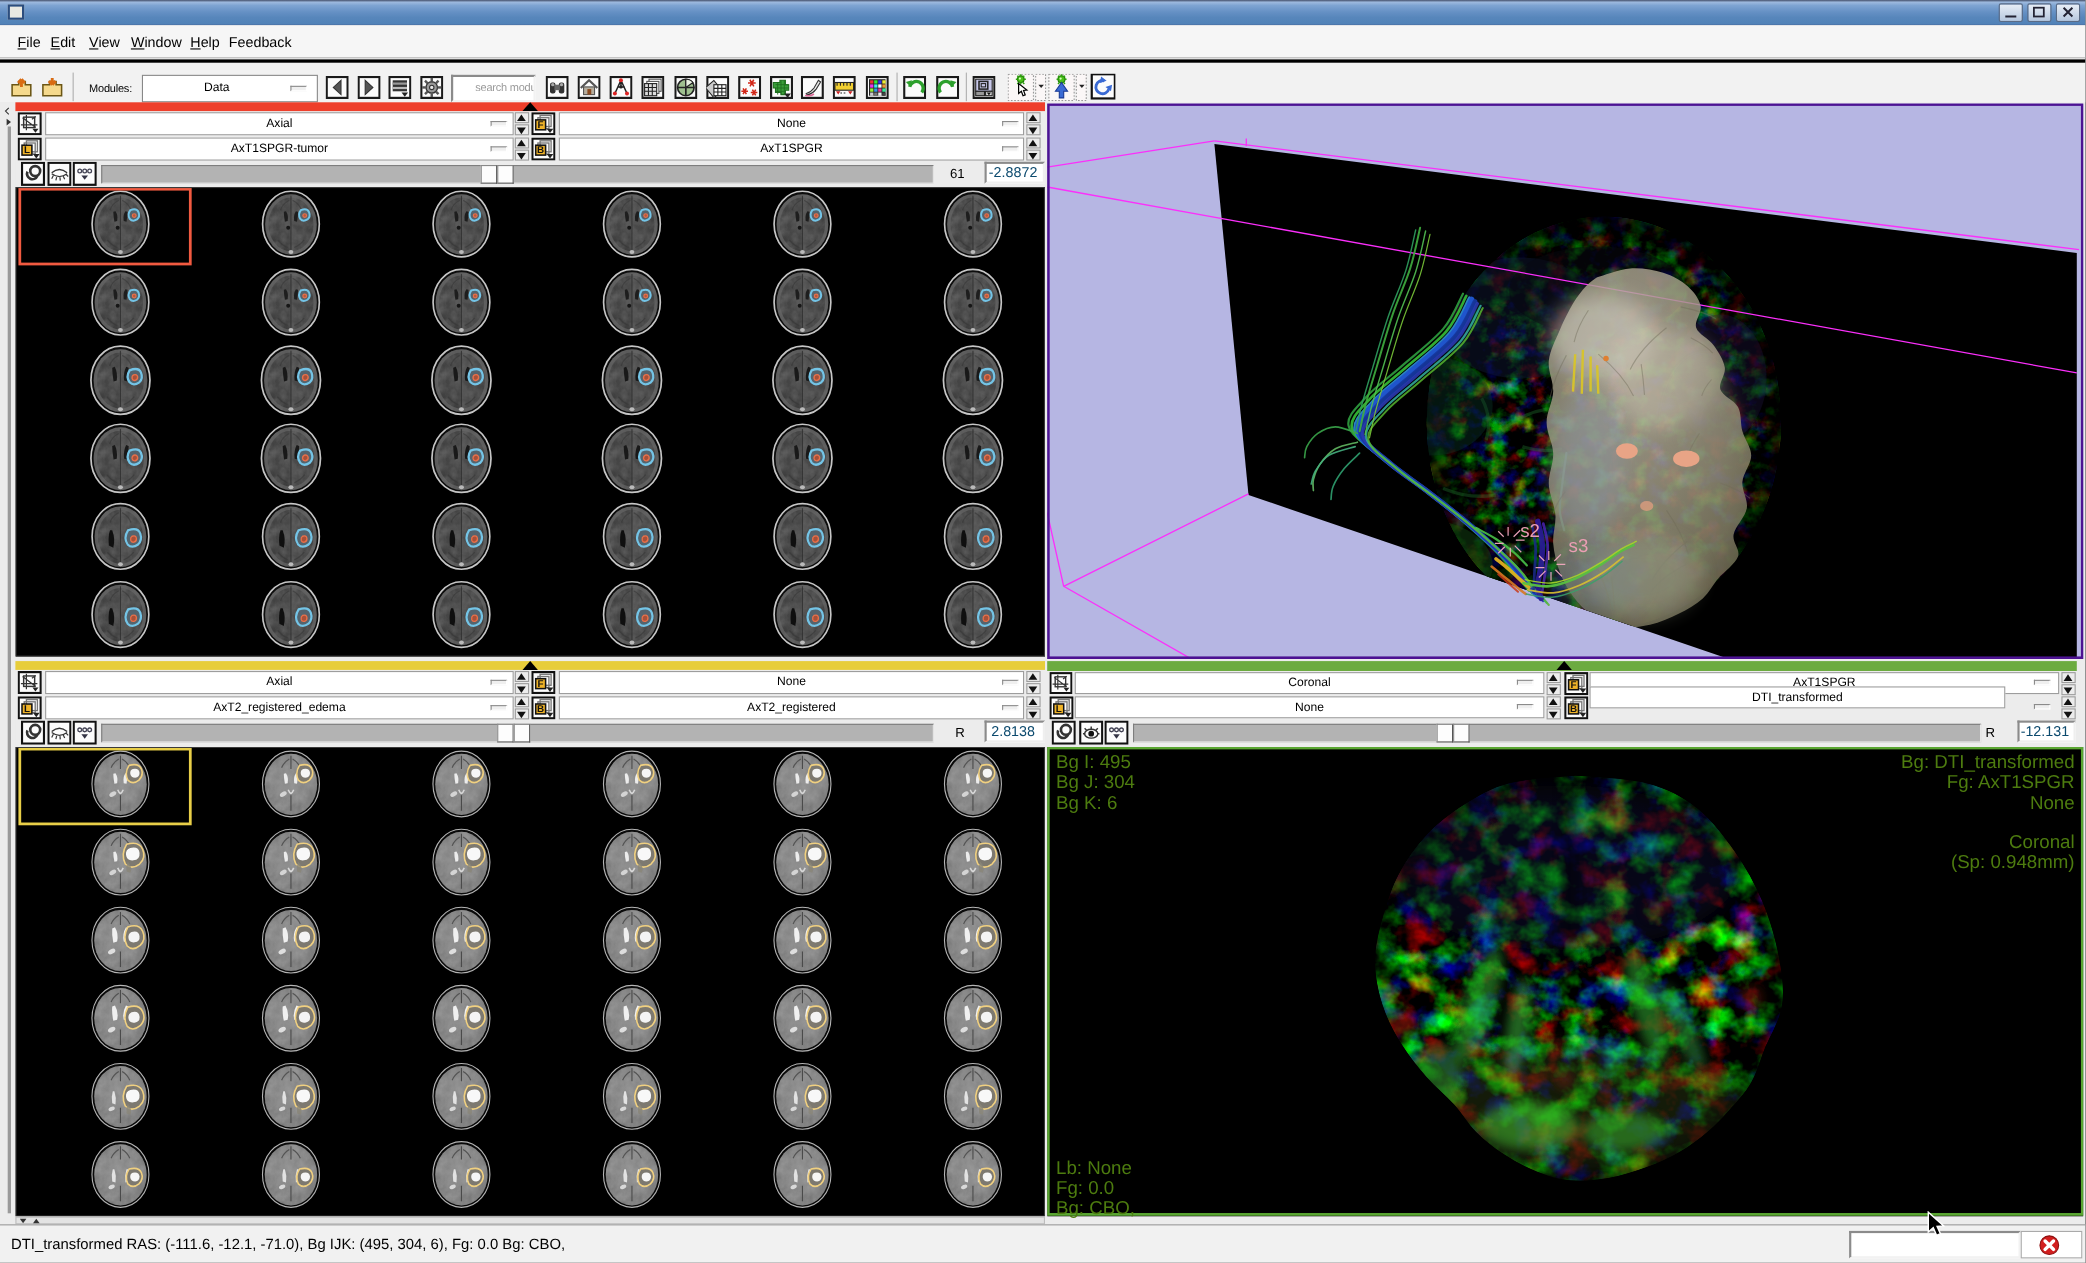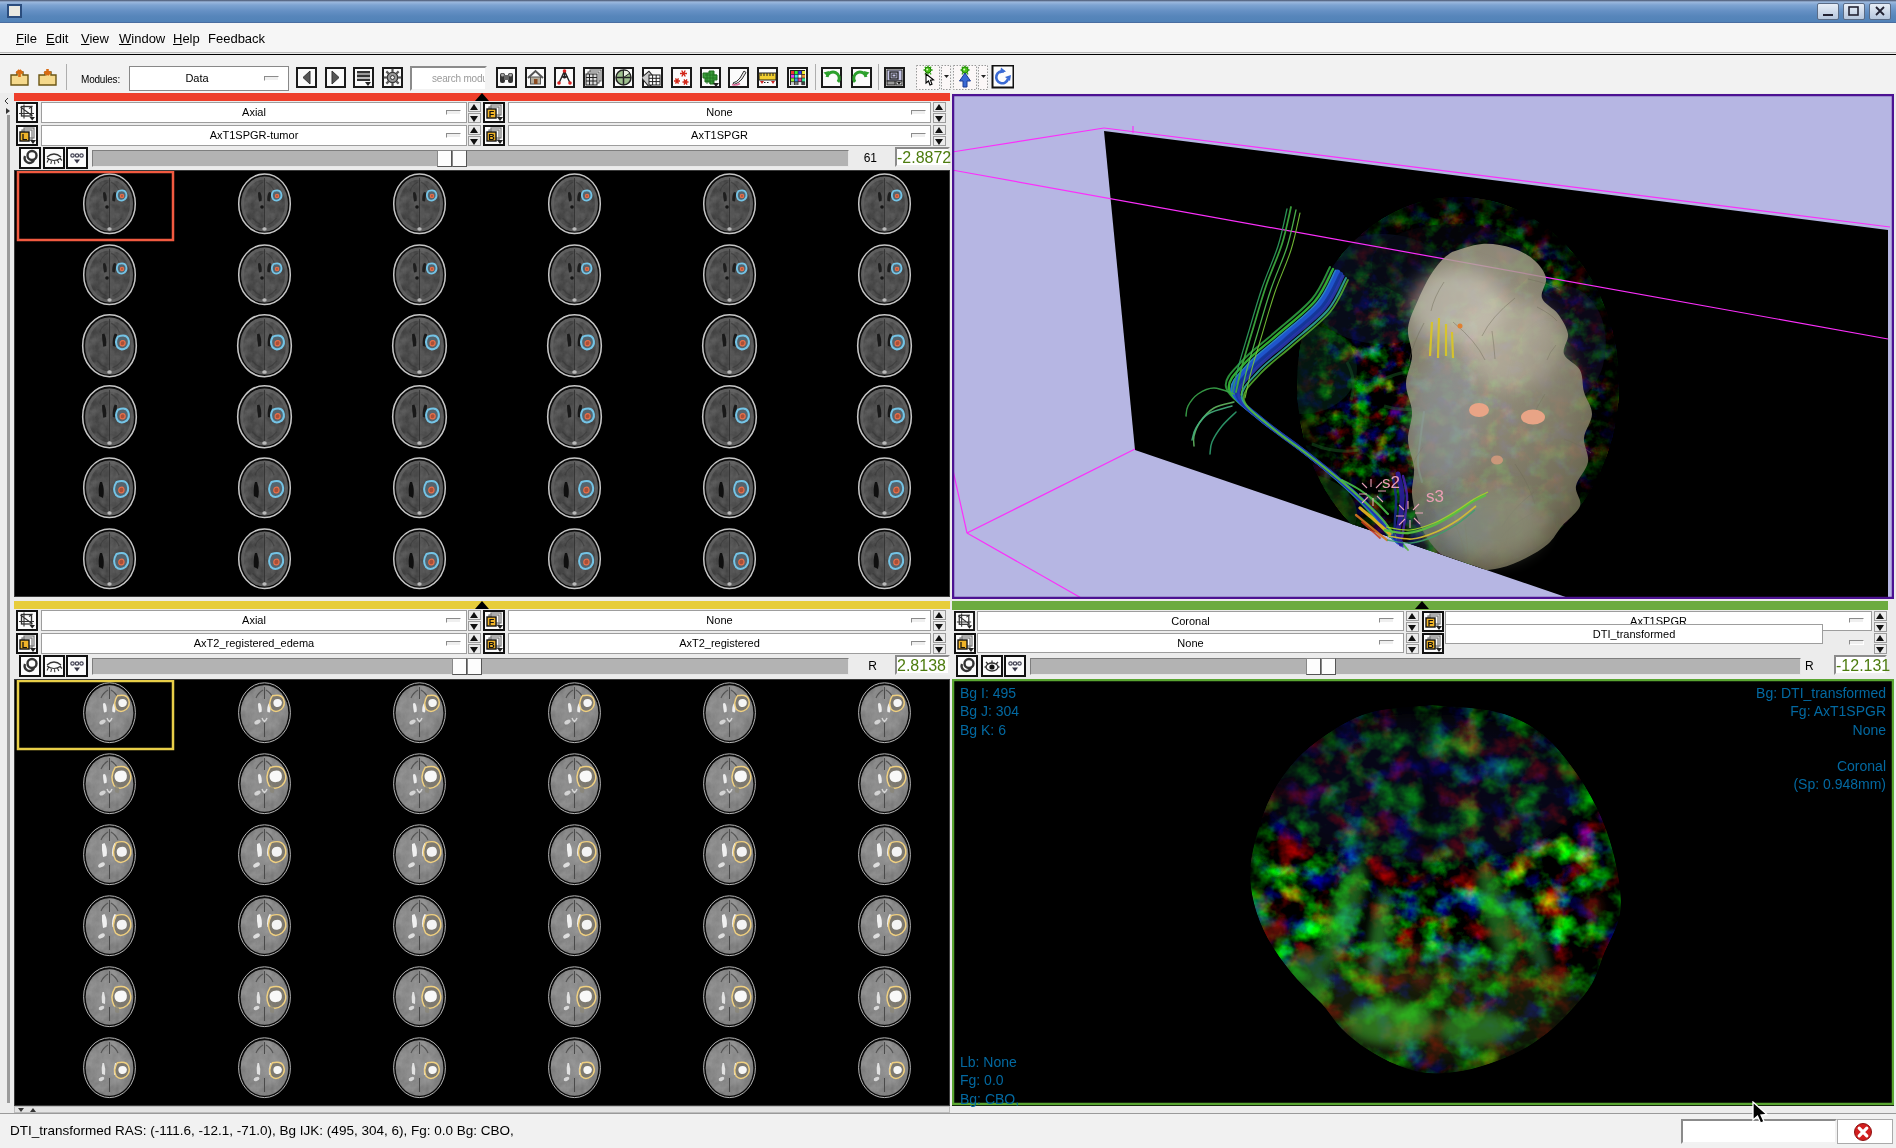--- a/index.html
+++ b/index.html
@@ -2,35 +2,35 @@
 <html><head><meta charset="utf-8"><style>
 *{margin:0;padding:0;box-sizing:border-box}
 body{font-family:"Liberation Sans",sans-serif;background:#000}
 #root{position:relative;width:1896px;height:1148px;background:#ececec;overflow:hidden;font-family:"Liberation Sans",sans-serif}
 .abs{position:absolute}
 #titlebar{left:0;top:0;width:1896px;height:23px;background:linear-gradient(180deg,#44506a 0,#9db9de 2px,#7ea4d2 5px,#6590c4 11px,#5786bb 16px,#5182b8 22px,#42598a 23px)}
 #title{width:100%;text-align:center;top:3px;color:#fff;font-size:14px;font-weight:bold;letter-spacing:0.2px}
 .winbtn{top:3px;width:22px;height:17px;background:linear-gradient(180deg,#e8eef7,#b6c7de);border:1px solid #5a6b85;border-radius:2px}
 #menubar{left:0;top:23px;width:1896px;height:30px;background:#f6f6f6;border-bottom:1px solid #b9b9b9}
 .menuitem{position:absolute;top:8px;font-size:13px;color:#000}
-#toolbar{left:0;top:54px;width:1896px;height:39px;background:#f2f2f2;border-top:1px solid #000000}
+#toolbar{left:0;top:54px;width:1896px;height:39px;background:#f2f2f2;border-top:3px solid #000000}
 .tsep{position:absolute;top:9px;width:1px;height:26px;background:#aeaeae}
 .combo{position:absolute;background:#fff;border:1px solid #9d9d9d;font-size:11px;color:#000;text-align:center;white-space:nowrap;overflow:hidden}
 .dash{position:absolute;width:15px;height:5px;background:#efefef;border-top:1px solid #8b8b8b;border-left:1px solid #8b8b8b;border-bottom:1px solid #fff;border-right:1px solid #fff}
 .sunken{background:#fff;border-top:2px solid #8b8b8b;border-left:2px solid #8b8b8b;border-bottom:2px solid #f2f2f2;border-right:2px solid #f2f2f2}
 .sparr{position:absolute;width:13px;height:10px;background:#ececec;border:1px solid #9d9d9d}
 .sparr:after{content:"";position:absolute;left:1px;width:0;height:0;border-left:4.5px solid transparent;border-right:4.5px solid transparent}
 .up:after{top:1px;border-bottom:6px solid #111}
 .dn:after{top:2px;border-top:6px solid #111}
 .groove{position:absolute;height:17px;background:#b3b3b3;border-top:1px solid #7e7e7e;border-left:1px solid #7e7e7e;border-bottom:1px solid #e8e8e8;border-right:1px solid #e8e8e8}
 .shandle{position:absolute;width:15px;height:17px;background:#fdfdfd;border:1px solid #888;border-bottom-color:#555;border-right-color:#555}
 .vlabel{position:absolute;font-size:12px;color:#000}
-.vbox{position:absolute;background:#fff;border-top:2px solid #8b8b8b;border-left:2px solid #8b8b8b;border-bottom:2px solid #efefef;border-right:2px solid #efefef;font-size:16px;color:#4d7c0f;text-align:center;padding-right:3px}
+.vbox{position:absolute;background:#fff;border-top:2px solid #8b8b8b;border-left:2px solid #8b8b8b;border-bottom:2px solid #efefef;border-right:2px solid #efefef;font-size:13px;color:#0c4a6e;text-align:center;padding-right:3px}
 .htri{position:absolute;width:0;height:0;border-left:7px solid transparent;border-right:7px solid transparent;border-bottom:8px solid #000}
-.ovl{position:absolute;color:#0369a1;font-size:14px;line-height:18.3px}
+.ovl{position:absolute;color:#4d7c0f;font-size:17px;line-height:18.3px}
 #statusbar{left:0;top:1113px;width:1896px;height:35px;background:#f1f1f1;border-top:1px solid #9a9a9a}
 </style></head>
 <body>
 <div id="root">
 <div id="titlebar" class="abs">
   <div class="abs" style="left:7px;top:4px;width:15px;height:14px;background:#e9e9e2;border:2px solid #2b4d7e"></div>
   <div class="winbtn abs" style="left:1817px"><svg width="20" height="15">
           <path d="M5 11 h10" stroke="#223" stroke-width="2"></path>
         </svg></div>
   <div class="winbtn abs" style="left:1843px"><svg width="20" height="15">

